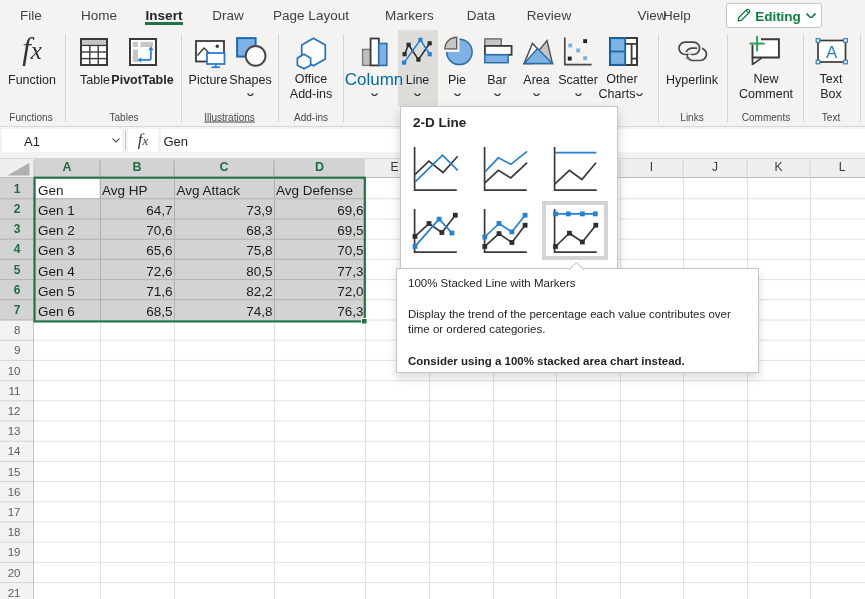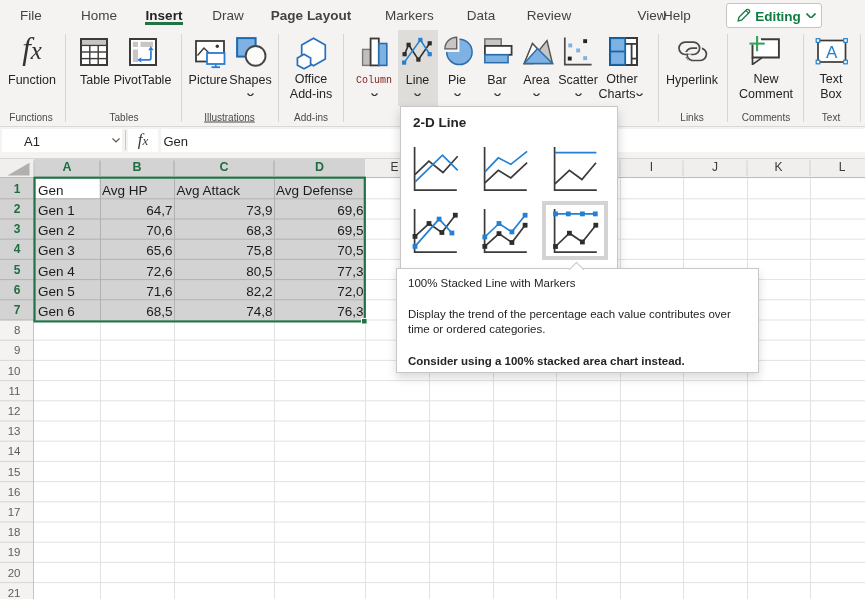--- a/index.html
+++ b/index.html
@@ -5,21 +5,21 @@
   body{width:865px;height:599px;overflow:hidden;position:relative;background:#fff;
        font-family:"Liberation Sans",sans-serif;-webkit-font-smoothing:antialiased;}
   .abs{position:absolute;}
 </style></head><body>
 
 <div class="abs" style="left:0;top:0;width:865px;height:158px;background:#f4f3f1;"></div>
 <div style="position:absolute;left:31px;top:14.5px;transform:translate(-50%,-50%);font-size:13.5px;color:#444341;font-weight:400;white-space:nowrap;">File</div>
 <div style="position:absolute;left:99px;top:14.5px;transform:translate(-50%,-50%);font-size:13.5px;color:#444341;font-weight:400;white-space:nowrap;">Home</div>
 <div style="position:absolute;left:164px;top:14.5px;transform:translate(-50%,-50%);font-size:13.5px;color:#242424;font-weight:700;white-space:nowrap;">Insert</div>
 <div style="position:absolute;left:228px;top:14.5px;transform:translate(-50%,-50%);font-size:13.5px;color:#444341;font-weight:400;white-space:nowrap;">Draw</div>
-<div style="position:absolute;left:311px;top:14.5px;transform:translate(-50%,-50%);font-size:13.5px;color:#444341;font-weight:700;white-space:nowrap;">Page Layout</div>
+<div style="position:absolute;left:311px;top:14.5px;transform:translate(-50%,-50%);font-size:13.5px;color:#444341;font-weight:400;white-space:nowrap;">Page Layout</div>
 <div style="position:absolute;left:409.5px;top:14.5px;transform:translate(-50%,-50%);font-size:13.5px;color:#444341;font-weight:400;white-space:nowrap;">Markers</div>
 <div style="position:absolute;left:481px;top:14.5px;transform:translate(-50%,-50%);font-size:13.5px;color:#444341;font-weight:400;white-space:nowrap;">Data</div>
 <div style="position:absolute;left:549px;top:14.5px;transform:translate(-50%,-50%);font-size:13.5px;color:#444341;font-weight:400;white-space:nowrap;">Review</div>
 <div style="position:absolute;left:616px;top:14.5px;transform:translate(-50%,-50%);font-size:13.5px;color:#444341;font-weight:400;white-space:nowrap;margin-left:36px;">View</div>
 <div style="position:absolute;left:677px;top:14.5px;transform:translate(-50%,-50%);font-size:13.5px;color:#444341;font-weight:400;white-space:nowrap;">Help</div>
 <div class="abs" style="left:145px;top:22.4px;width:37.5px;height:2.8px;background:#217346;"></div>
 <div class="abs" style="left:726px;top:2.5px;width:96px;height:25px;background:#fff;border:1px solid #c6c4c2;border-radius:3px;box-sizing:border-box;"></div>
 <svg class="abs" style="left:736px;top:7px" width="16" height="16" viewBox="0 0 16 16">
  <g fill="none" stroke="#107c41" stroke-width="1.3">
  <path d="M2.2,13.8 l0.7-3.4 7.6-7.6 a1.6,1.6 0 0 1 2.3,0 l0.4,0.4 a1.6,1.6 0 0 1 0,2.3 l-7.6,7.6 z"></path>
@@ -157,24 +157,24 @@
  <text x="16.7" y="19.5" font-family="Liberation Sans,sans-serif" font-size="17" fill="#2180c9" text-anchor="middle">A</text>
  <g fill="#fff" stroke="#2180c9" stroke-width="1.2">
   <rect x="1.2" y="0.7" width="3.6" height="3.6"></rect>
       <rect x="28.7" y="0.7" width="3.6" height="3.6"></rect>
   <rect x="1.2" y="22.2" width="3.6" height="3.6"></rect>
       <rect x="28.7" y="22.2" width="3.6" height="3.6"></rect>
  </g>
   </svg>
 <div style="position:absolute;left:32px;top:79.5px;transform:translate(-50%,-50%);font-size:12.5px;color:#242424;font-weight:400;white-space:nowrap;">Function</div>
 <div style="position:absolute;left:95px;top:79.5px;transform:translate(-50%,-50%);font-size:12.5px;color:#242424;font-weight:400;white-space:nowrap;">Table</div>
-<div style="position:absolute;left:142.5px;top:79.5px;transform:translate(-50%,-50%);font-size:12.5px;color:#242424;font-weight:400;white-space:nowrap;text-align:right;">PivotTable</div>
+<div style="position:absolute;left:142.5px;top:79.5px;transform:translate(-50%,-50%);font-size:12.5px;color:#242424;font-weight:700;white-space:nowrap;text-align:right;">PivotTable</div>
 <div style="position:absolute;left:208px;top:79.5px;transform:translate(-50%,-50%);font-size:12.5px;color:#242424;font-weight:400;white-space:nowrap;">Picture</div>
 <div style="position:absolute;left:250.5px;top:79.5px;transform:translate(-50%,-50%);font-size:12.5px;color:#242424;font-weight:400;white-space:nowrap;text-align:right;">Shapes</div>
-<div style="position:absolute;left:374px;top:79.5px;transform:translate(-50%,-50%);font-size:10px;color:#7f1d1d;font-weight:400;white-space:nowrap;font-family:Liberation Mono, monospace;">Column</div>
+<div style="position:absolute;left:374px;top:79.5px;transform:translate(-50%,-50%);font-size:17px;color:#0369a1;font-weight:400;white-space:nowrap;">Column</div>
 <div style="position:absolute;left:417.5px;top:79.5px;transform:translate(-50%,-50%);font-size:12.5px;color:#242424;font-weight:400;white-space:nowrap;">Line</div>
 <div style="position:absolute;left:457px;top:79.5px;transform:translate(-50%,-50%);font-size:12.5px;color:#242424;font-weight:400;white-space:nowrap;">Pie</div>
 <div style="position:absolute;left:497px;top:79.5px;transform:translate(-50%,-50%);font-size:12.5px;color:#242424;font-weight:400;white-space:nowrap;">Bar</div>
 <div style="position:absolute;left:536.5px;top:79.5px;transform:translate(-50%,-50%);font-size:12.5px;color:#242424;font-weight:400;white-space:nowrap;">Area</div>
 <div style="position:absolute;left:578px;top:79.5px;transform:translate(-50%,-50%);font-size:12.5px;color:#242424;font-weight:400;white-space:nowrap;">Scatter</div>
 <div style="position:absolute;left:692px;top:79.5px;transform:translate(-50%,-50%);font-size:12.5px;color:#242424;font-weight:400;white-space:nowrap;">Hyperlink</div>
 <div style="position:absolute;left:311px;top:79.3px;transform:translate(-50%,-50%);font-size:12.5px;color:#242424;font-weight:400;white-space:nowrap;">Office</div>
 <div style="position:absolute;left:311px;top:93.8px;transform:translate(-50%,-50%);font-size:12.5px;color:#242424;font-weight:400;white-space:nowrap;">Add-ins</div>
 <div style="position:absolute;left:622px;top:79.3px;transform:translate(-50%,-50%);font-size:12.5px;color:#242424;font-weight:400;white-space:nowrap;">Other</div>
 <div style="position:absolute;left:617px;top:93.8px;transform:translate(-50%,-50%);font-size:12.5px;color:#242424;font-weight:400;white-space:nowrap;">Charts</div>

